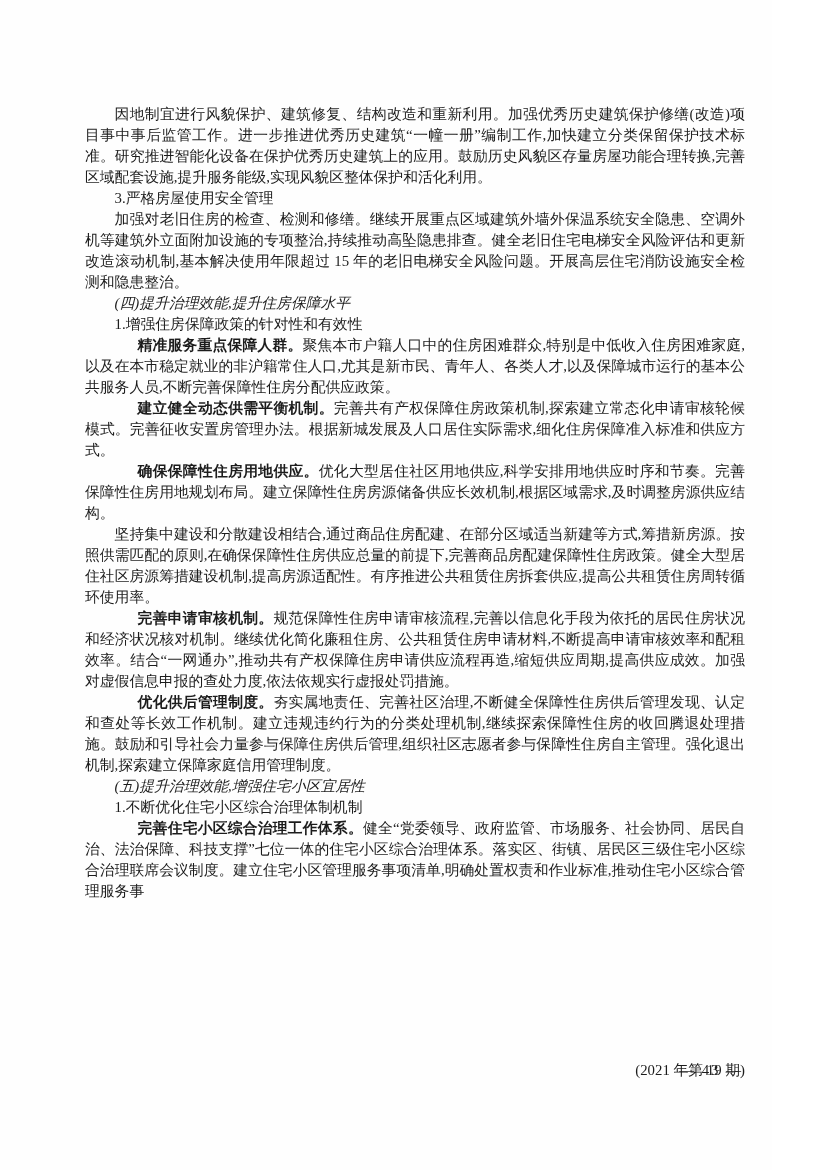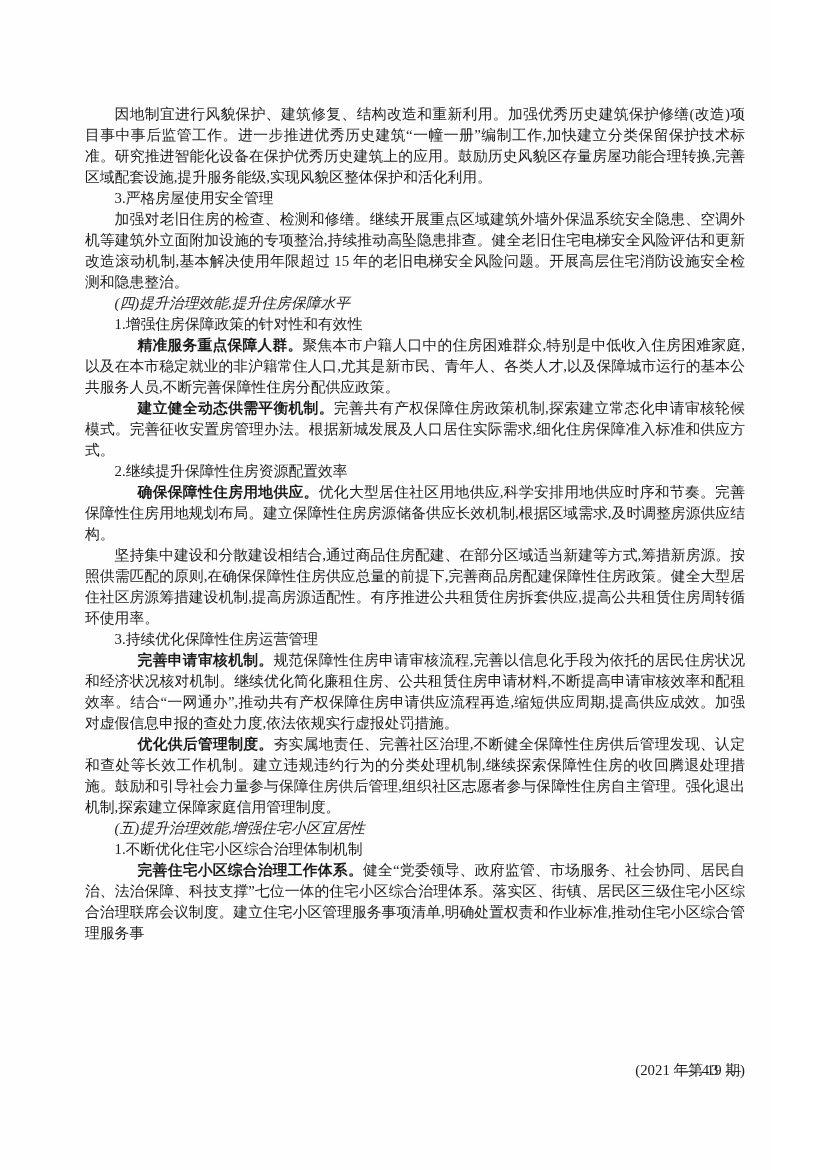--- a/index.html
+++ b/index.html
@@ -70,24 +70,22 @@
 <div class="sheet">
 
   <div class="text-block">
     <p class="para">因地制宜进行风貌保护、建筑修复、结构改造和重新利用。加强优秀历史建筑保护修缮(改造)项目事中事后监管工作。进一步推进优秀历史建筑“一幢一册”编制工作,加快建立分类保留保护技术标准。研究推进智能化设备在保护优秀历史建筑上的应用。鼓励历史风貌区存量房屋功能合理转换,完善区域配套设施,提升服务能级,实现风貌区整体保护和活化利用。</p>
     <p class="head-num">3.严格房屋使用安全管理</p>
     <p class="para">加强对老旧住房的检查、检测和修缮。继续开展重点区域建筑外墙外保温系统安全隐患、空调外机等建筑外立面附加设施的专项整治,持续推动高坠隐患排查。健全老旧住宅电梯安全风险评估和更新改造滚动机制,基本解决使用年限超过 15 年的老旧电梯安全风险问题。开展高层住宅消防设施安全检测和隐患整治。</p>
     <p class="head-kai">(四)提升治理效能,提升住房保障水平</p>
     <p class="head-num">1.增强住房保障政策的针对性和有效性</p>
     <p class="para"><span class="lead">精准服务重点保障人群。</span><span>聚焦本市户籍人口中的住房困难群众,特别是中低收入住房困难家庭,以及在本市稳定就业的非沪籍常住人口,尤其是新市民、青年人、各类人才,以及保障城市运行的基本公共服务人员,不断完善保障性住房分配供应政策。</span></p>
     <p class="para"><span class="lead">建立健全动态供需平衡机制。</span><span>完善共有产权保障住房政策机制,探索建立常态化申请审核轮候模式。完善征收安置房管理办法。根据新城发展及人口居住实际需求,细化住房保障准入标准和供应方式。</span></p>
-    <p class="head-num">2.继续提升保障性住房资源配置效率</p>
     <p class="para"><span class="lead">确保保障性住房用地供应。</span><span>优化大型居住社区用地供应,科学安排用地供应时序和节奏。完善保障性住房用地规划布局。建立保障性住房房源储备供应长效机制,根据区域需求,及时调整房源供应结构。</span></p>
     <p class="para">坚持集中建设和分散建设相结合,通过商品住房配建、在部分区域适当新建等方式,筹措新房源。按照供需匹配的原则,在确保保障性住房供应总量的前提下,完善商品房配建保障性住房政策。健全大型居住社区房源筹措建设机制,提高房源适配性。有序推进公共租赁住房拆套供应,提高公共租赁住房周转循环使用率。</p>
-    <p class="head-num">3.持续优化保障性住房运营管理</p>
     <p class="para"><span class="lead">完善申请审核机制。</span><span>规范保障性住房申请审核流程,完善以信息化手段为依托的居民住房状况和经济状况核对机制。继续优化简化廉租住房、公共租赁住房申请材料,不断提高申请审核效率和配租效率。结合“一网通办”,推动共有产权保障住房申请供应流程再造,缩短供应周期,提高供应成效。加强对虚假信息申报的查处力度,依法依规实行虚报处罚措施。</span></p>
     <p class="para"><span class="lead">优化供后管理制度。</span><span>夯实属地责任、完善社区治理,不断健全保障性住房供后管理发现、认定和查处等长效工作机制。建立违规违约行为的分类处理机制,继续探索保障性住房的收回腾退处理措施。鼓励和引导社会力量参与保障住房供后管理,组织社区志愿者参与保障性住房自主管理。强化退出机制,探索建立保障家庭信用管理制度。</span></p>
     <p class="head-kai">(五)提升治理效能,增强住宅小区宜居性</p>
     <p class="head-num">1.不断优化住宅小区综合治理体制机制</p>
     <p class="para"><span class="lead">完善住宅小区综合治理工作体系。</span><span>健全“党委领导、政府监管、市场服务、社会协同、居民自治、法治保障、科技支撑”七位一体的住宅小区综合治理体系。落实区、街镇、居民区三级住宅小区综合治理联席会议制度。建立住宅小区管理服务事项清单,明确处置权责和作业标准,推动住宅小区综合管理服务事</span></p>
   </div>
 
   <div class="page-footer">
     <span class="issue">(2021 年第 19 期)</span>
     <span class="pageno">— 43 —</span>

